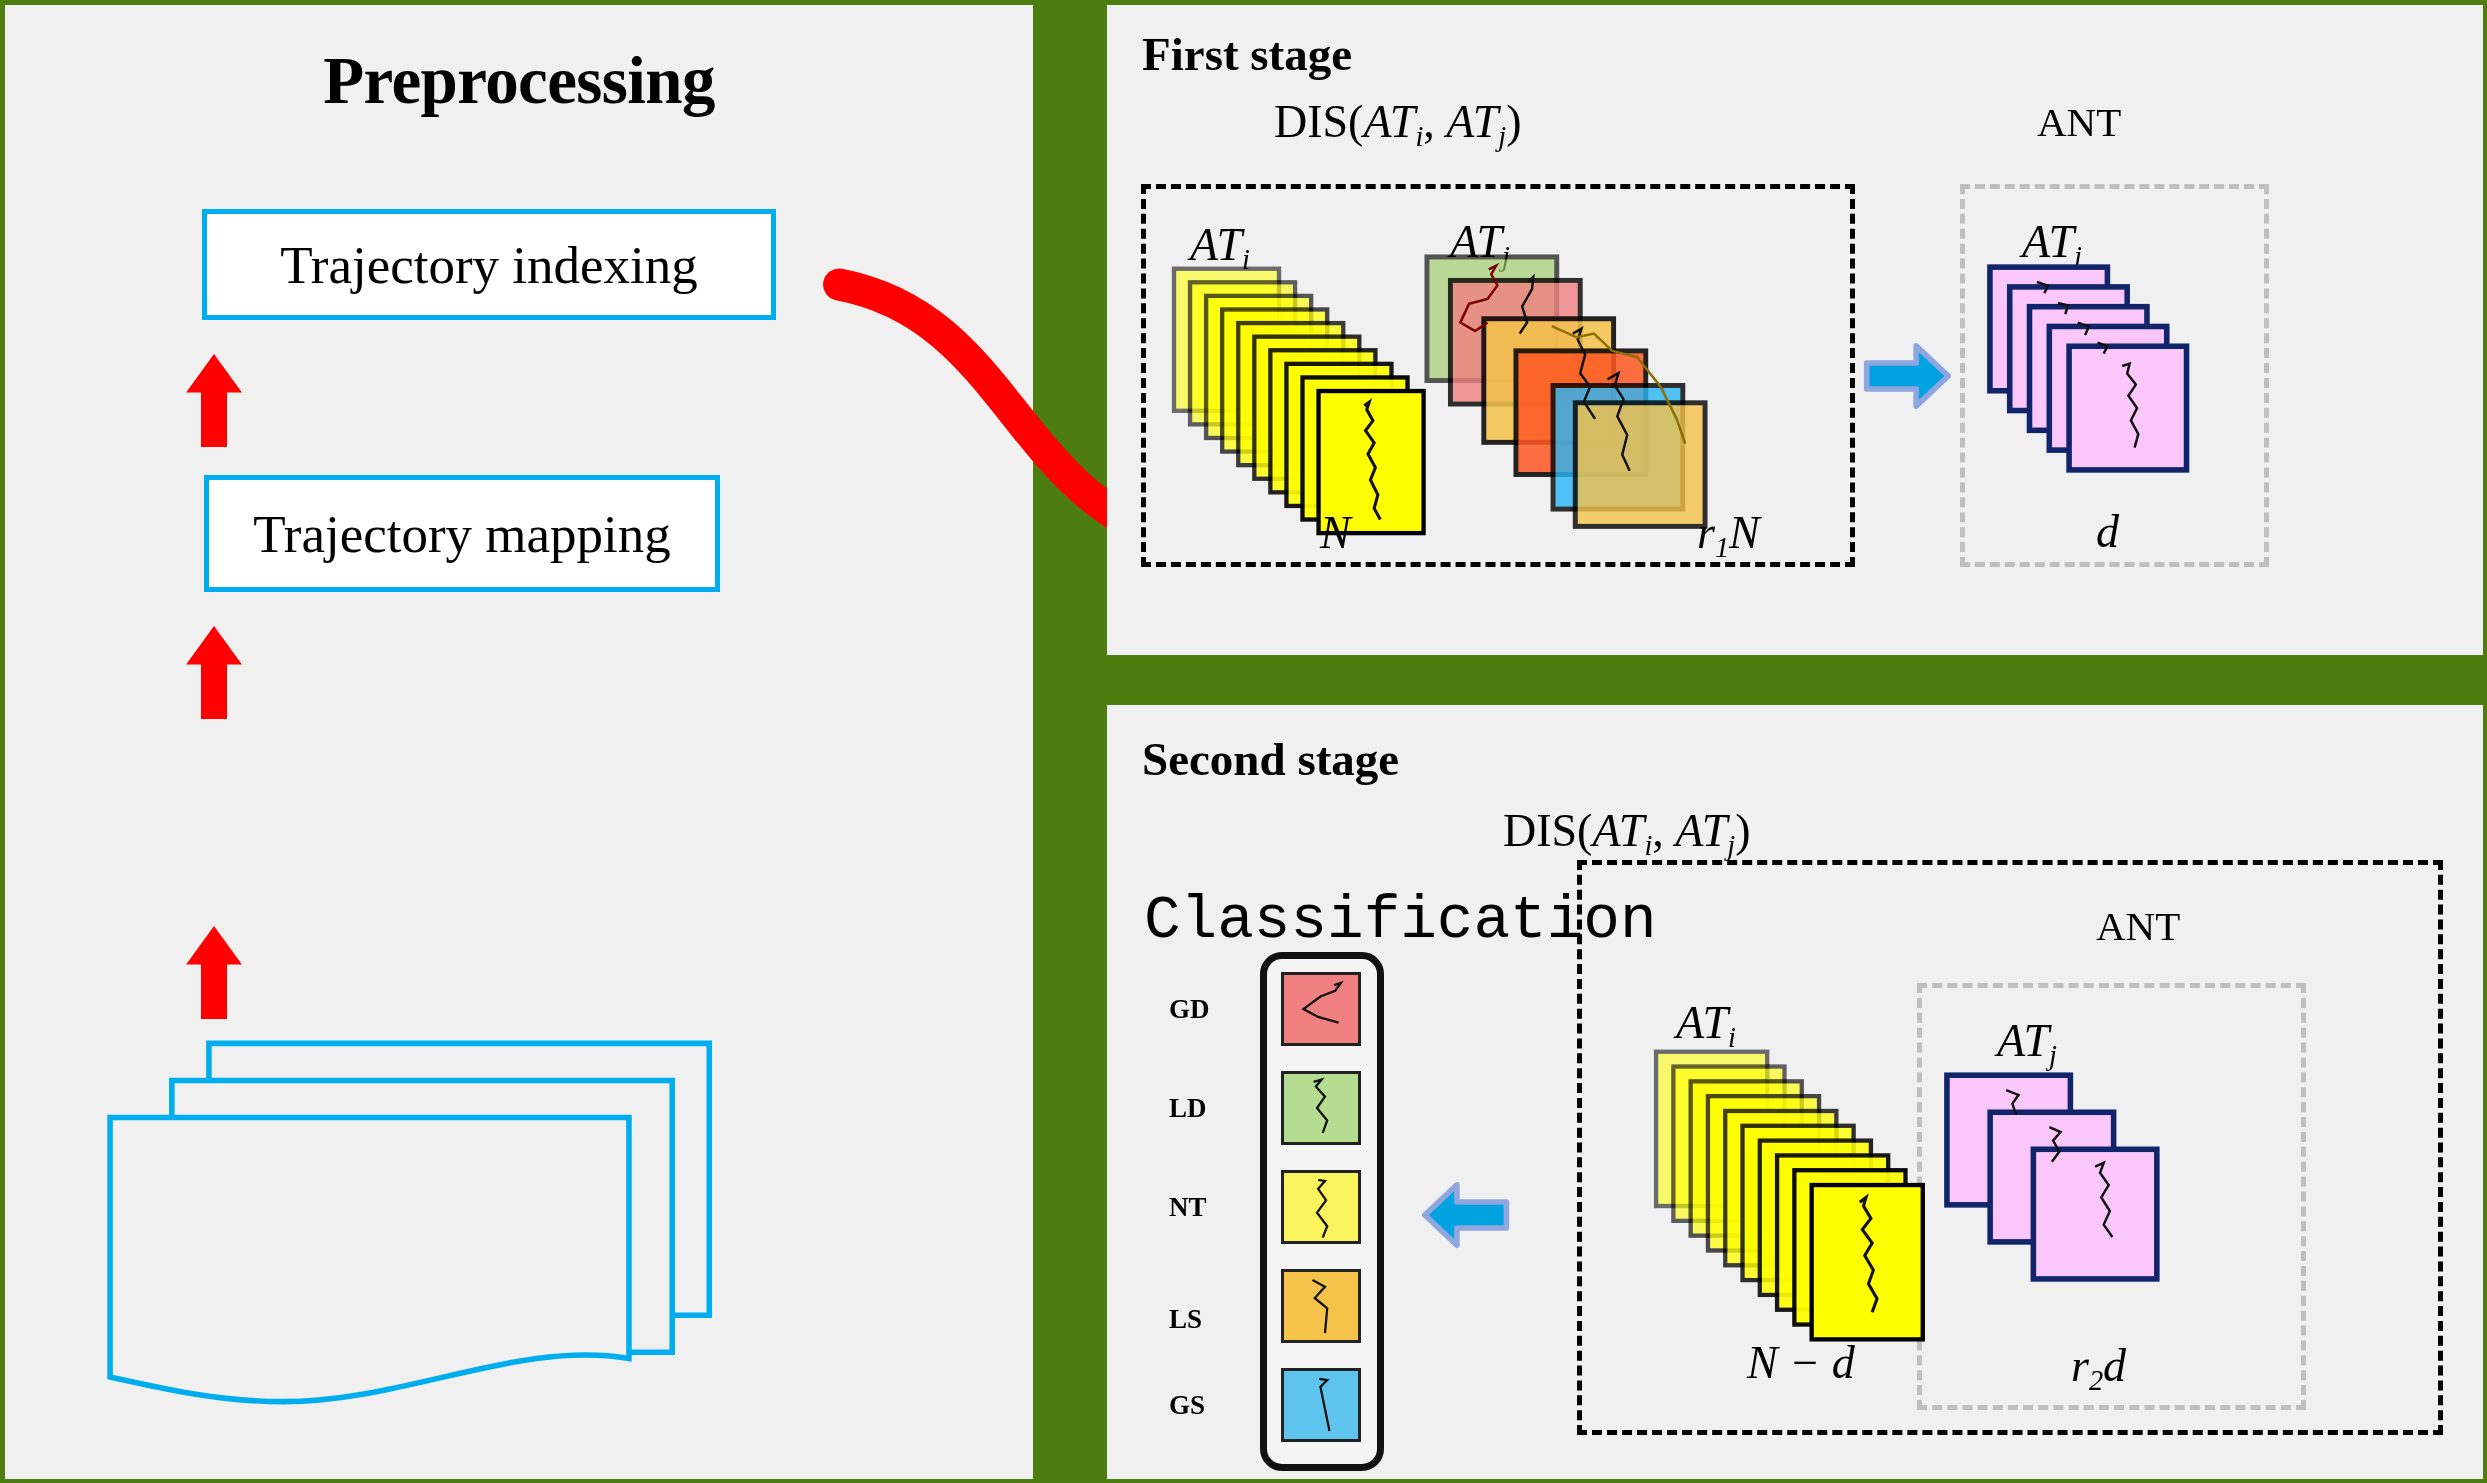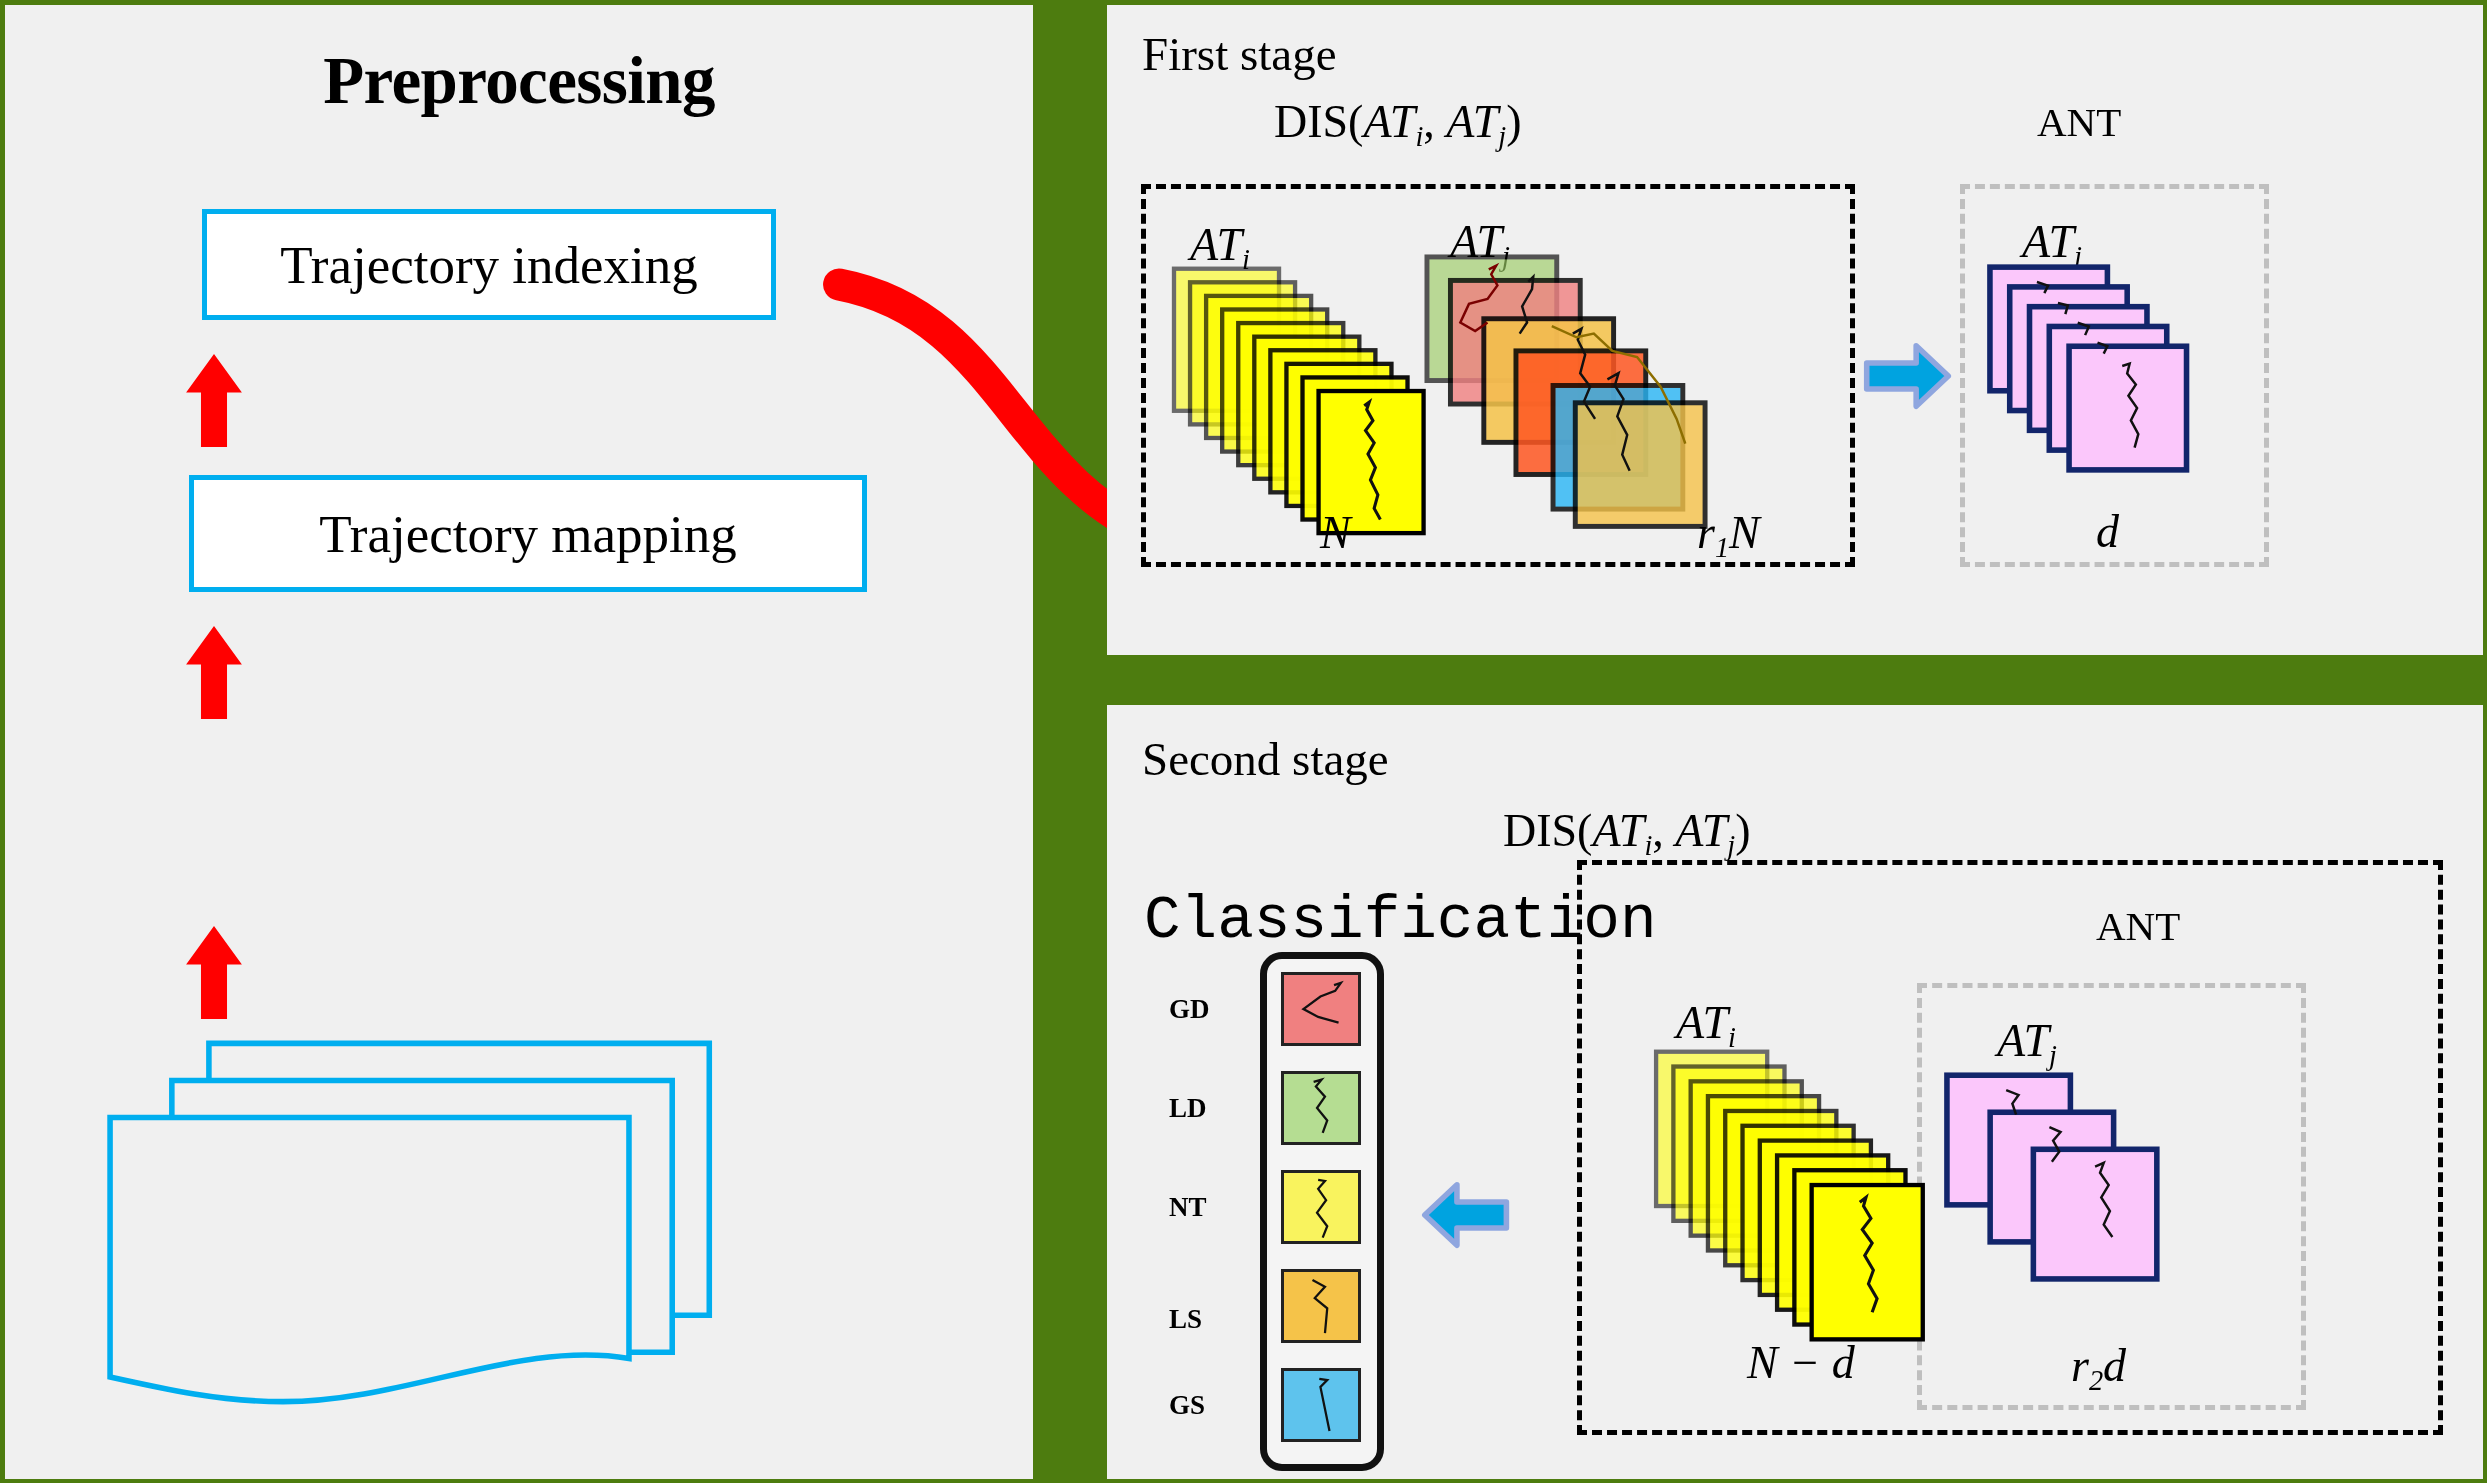--- a/index.html
+++ b/index.html
@@ -8,21 +8,21 @@
 
   
   .panel{position:absolute;background:#f0f0f0;}
   #panel-pre{left:5px;top:5px;width:1028px;height:1474px;}
   #panel-first{left:1107px;top:5px;width:1376px;height:650px;}
   #panel-second{left:1107px;top:705px;width:1376px;height:774px;}
 
   
   .pre-title{position:absolute;left:0;top:37px;width:1028px;text-align:center;
              font-size:67px;font-weight:bold;letter-spacing:-0.6px;}
-  .stage-title{position:absolute;font-size:47px;font-weight:normal;}
+  .stage-title{position:absolute;font-size:47px;font-weight:bold;}
 
   
   .pbox{position:absolute;background:#ffffff;border:5.6px solid #00AEEF;
         display:flex;align-items:center;justify-content:center;
         font-size:53px;color:#000;box-sizing:border-box;}
 
   
   .uparrow{position:absolute;width:56px;height:93px;}
 
   
@@ -59,21 +59,21 @@
     <div class="pre-title">Preprocessing</div>
 
     <div class="pbox" style="left:197px;top:204px;width:574px;height:111px;">
       <span>Trajectory indexing</span>
     </div>
 
     <svg class="uparrow" style="left:181px;top:349px;" viewBox="0 0 90 150">
       <polygon points="45,0 90,62 66,62 66,150 24,150 24,62 0,62" fill="#FF0000"></polygon>
     </svg>
 
-    <div class="pbox" style="left:184px;top:470px;width:678px;height:117px;">
+    <div class="pbox" style="left:199px;top:470px;width:516px;height:117px;">
       <span>Trajectory mapping</span>
     </div>
 
     <svg class="uparrow" style="left:181px;top:621px;" viewBox="0 0 90 150">
       <polygon points="45,0 90,62 66,62 66,150 24,150 24,62 0,62" fill="#FF0000"></polygon>
     </svg>
 
 
     <svg class="uparrow" style="left:181px;top:921px;" viewBox="0 0 90 150">
       <polygon points="45,0 90,62 66,62 66,150 24,150 24,62 0,62" fill="#FF0000"></polygon>

